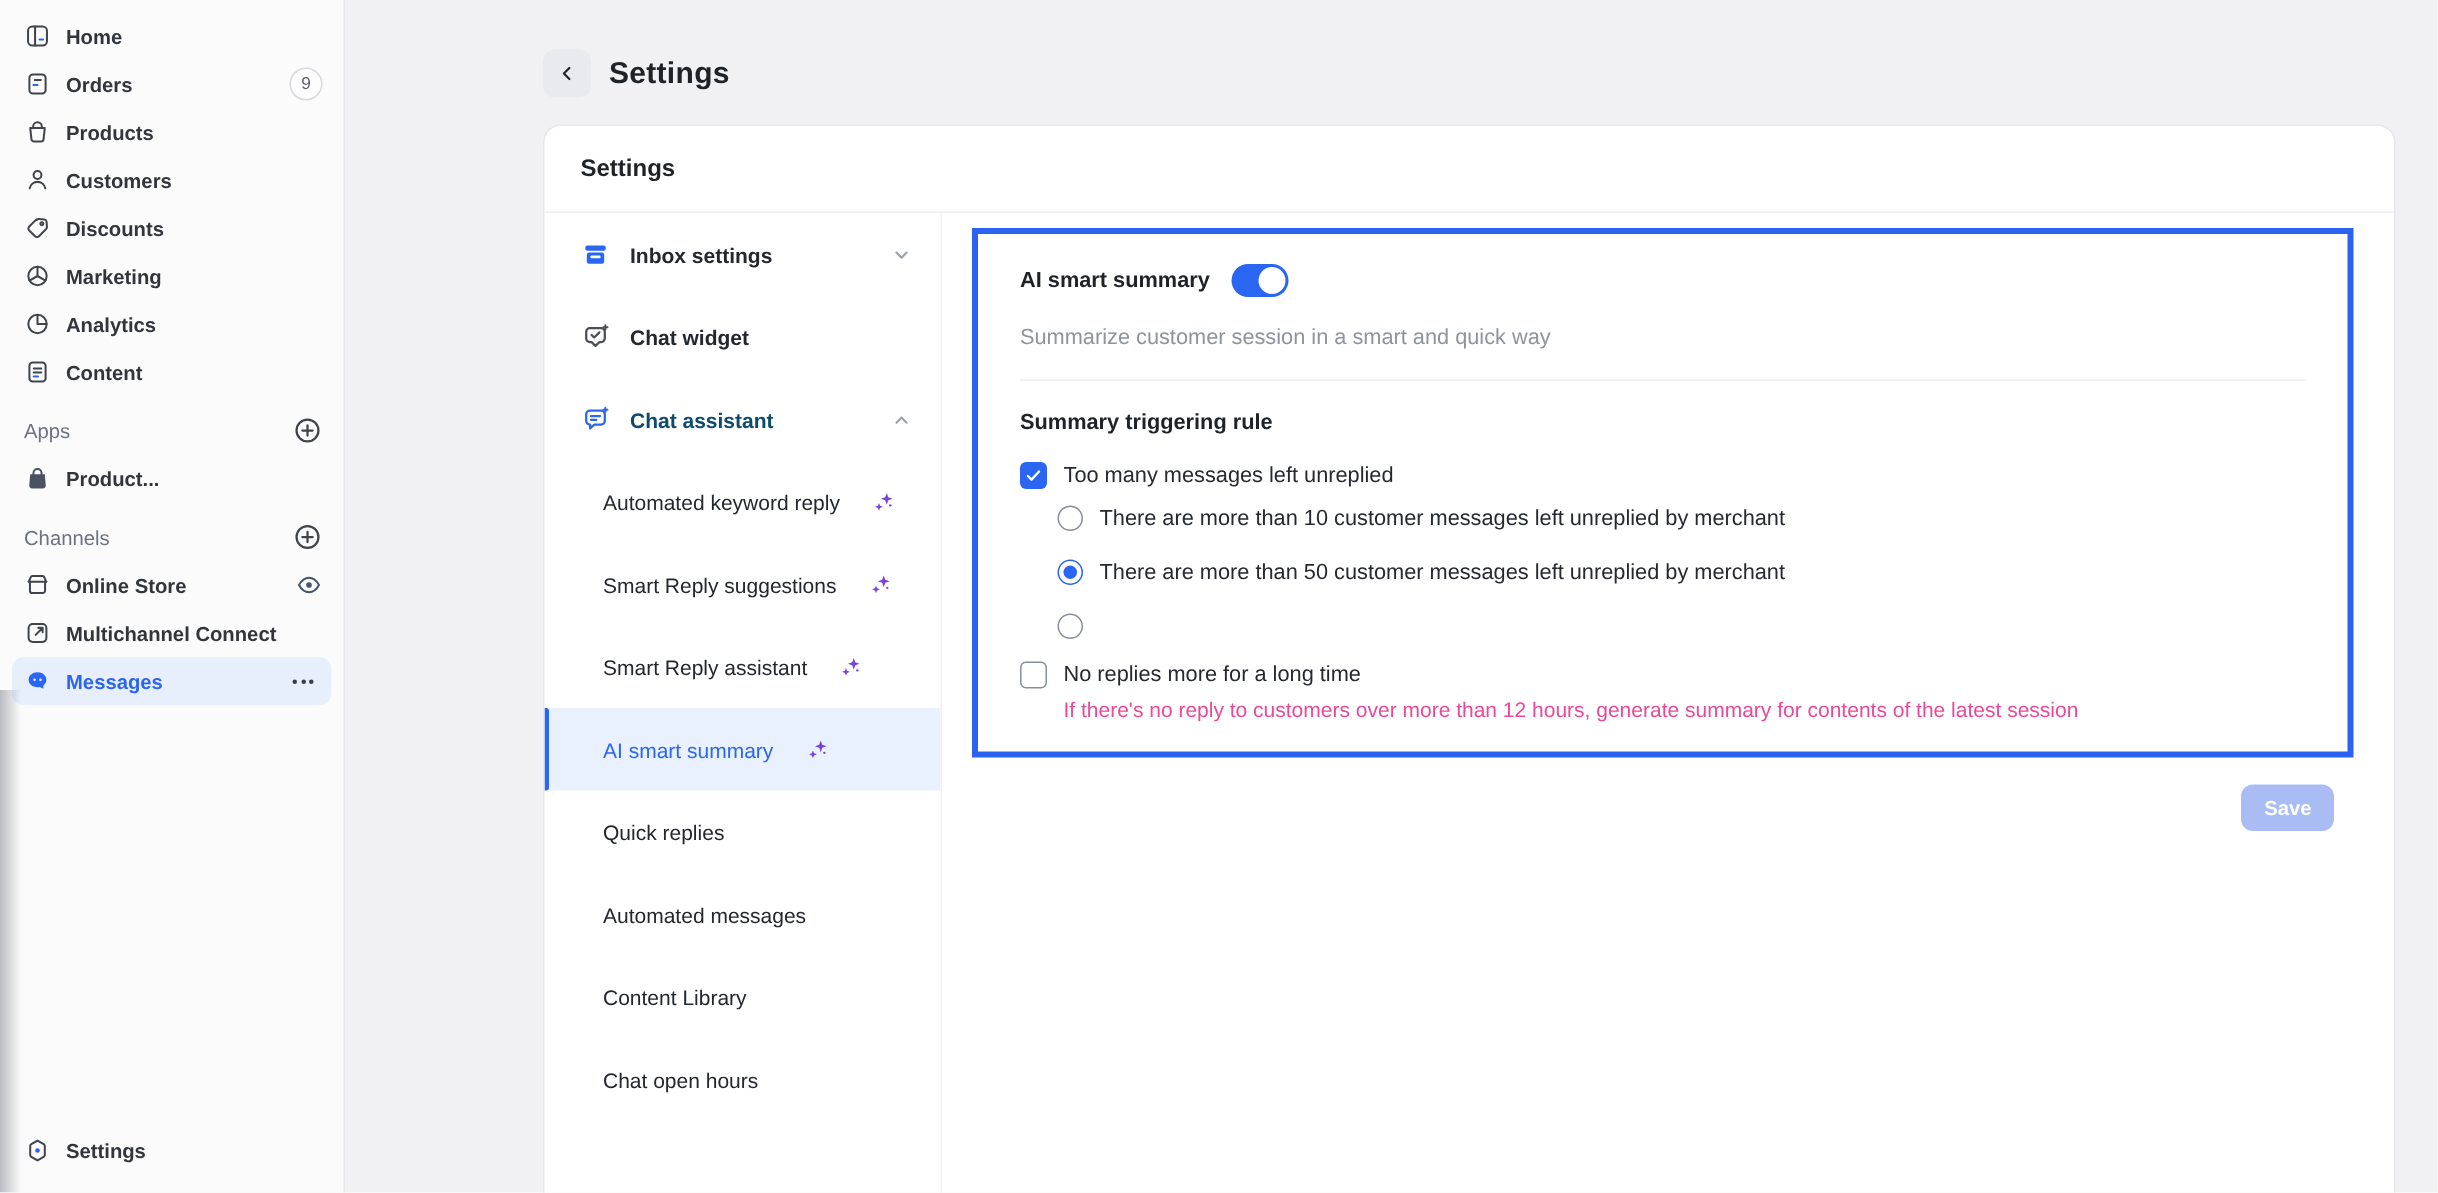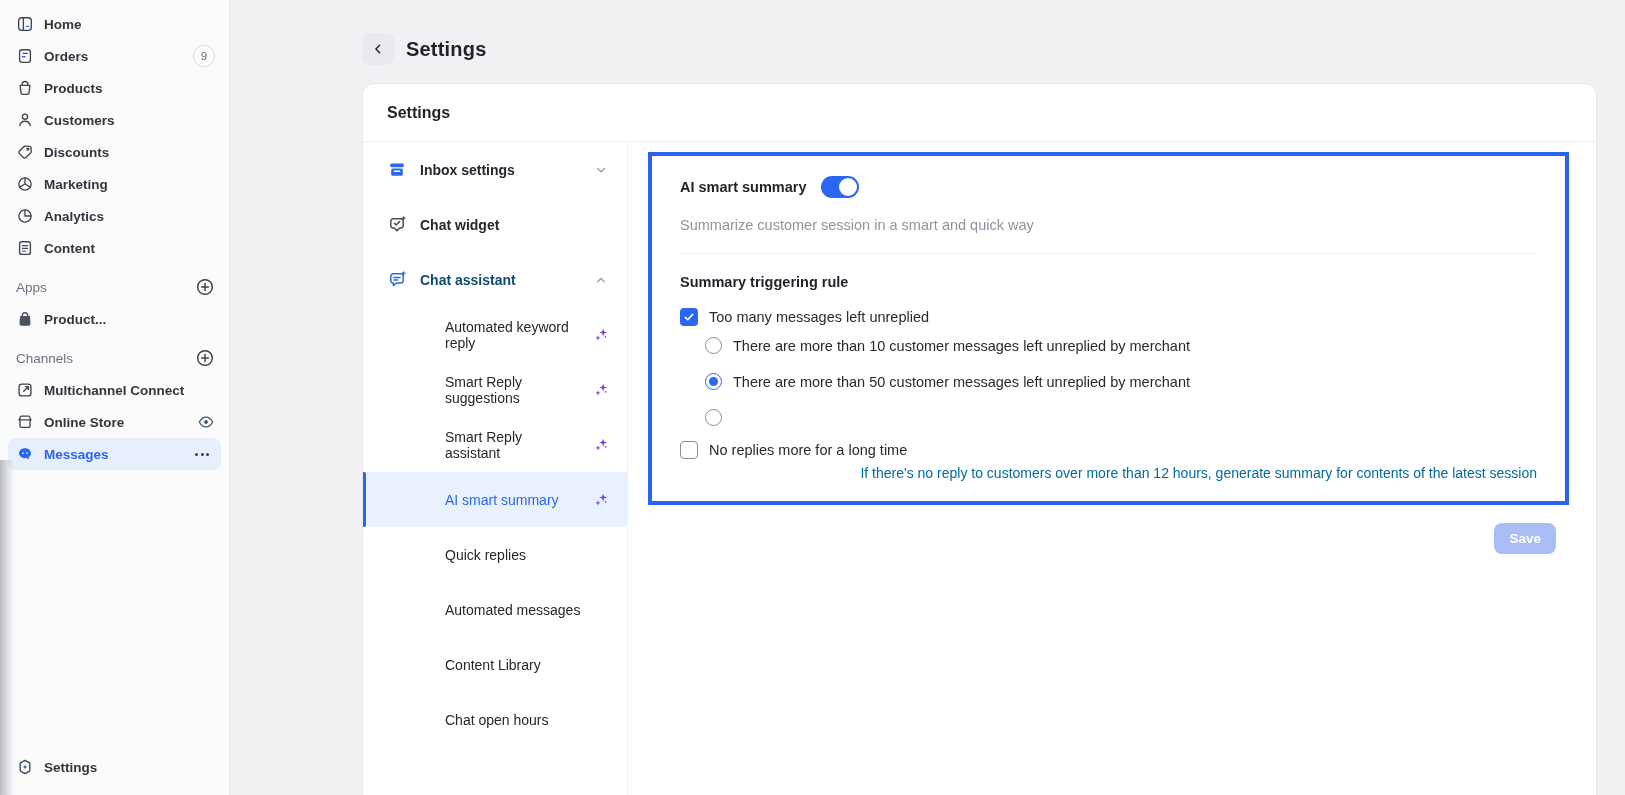--- a/index.html
+++ b/index.html
@@ -68,21 +68,21 @@
 
   
   .subnav { flex:0 0 265px; width:265px; border-right:1px solid #f0f1f4; }
   .nrow {
     position:relative; display:flex; align-items:center; height:55px;
     padding:0 18px 0 24px; gap:13px; font-size:14px; color:#23272e; cursor:pointer;
   }
   .nrow .nicon { width:20px; height:20px; flex:0 0 20px; color:#4a4f57; }
   .nrow .chev { margin-left:auto; width:16px; height:16px; color:#9aa2ad; }
   .nrow.group { font-weight:700; }
-  .nrow.item { padding-left:82px; font-weight:400;justify-content:space-between; }
+  .nrow.item { padding-left:39px; font-weight:400; }
   .nrow.active { color:#0c4a6e; }
   .nrow.active .nicon { color:#2b66f2; }
   .nrow.sel { background:#e9f1fe; color:#2b66f2; }
   .nrow.sel::before {
     content:""; position:absolute; left:0; top:0; bottom:0; width:3px;
     background:#2b66f2; border-radius:0 2px 2px 0;
   }
   .spark { width:15px; height:15px; flex:0 0 15px; margin-left:9px; color:#7b3fe4; }
 
   
@@ -107,21 +107,21 @@
   .radio-group { margin:11px 0 15px 25px; display:flex; flex-direction:column; gap:19px; }
   .radio-row { display:flex; align-items:center; gap:11px; cursor:pointer; }
   .radio {
     width:17px; height:17px; flex:0 0 17px; border-radius:50%;
     border:1.5px solid #878e99; background:#fff;
     display:flex; align-items:center; justify-content:center;
   }
   .radio.on { border-color:#2b66f2; }
   .radio.on .dot { width:9px; height:9px; border-radius:50%; background:#2b66f2; }
   .radio-label { font-size:14.5px; color:#262a30; }
-  .check-desc { margin:6px 0 0 29px; font-size:14px; color:#0369a1;text-align:right; }
+  .check-desc { margin:6px 0 0 29px; font-size:14px; color:#ec4899; }
   .save-row { display:flex; justify-content:flex-end; margin-top:18px; padding-right:13px; }
   .save-btn {
     background:#a9bdf4; color:#fff; border:none; border-radius:8px;
     font-family:inherit; font-size:13.5px; font-weight:700; padding:8px 15px; cursor:default;
   }
 </style>
 </head>
 <body>
 
 <svg width="0" height="0" style="position:absolute" aria-hidden="true">
@@ -294,32 +294,32 @@
       </div>
 
       <div class="sheader">
         <span>Channels</span>
         <svg class="plus">
             <use href="#i-plus"></use>
           </svg>
       </div>
       <div class="srow">
         <svg class="ic">
-            <use href="#i-multi"></use>
-          </svg>
-        <span class="slabel">Multichannel Connect</span>
-      </div>
-      <div class="srow">
-        <svg class="ic">
             <use href="#i-store"></use>
           </svg>
         <span class="slabel">Online Store</span>
         <svg class="trail-eye">
             <use href="#i-eye"></use>
           </svg>
+      </div>
+      <div class="srow">
+        <svg class="ic">
+            <use href="#i-multi"></use>
+          </svg>
+        <span class="slabel">Multichannel Connect</span>
       </div>
       <div class="srow sel">
         <svg class="ic">
             <use href="#i-msg"></use>
           </svg>
         <span class="slabel">Messages</span>
         <span class="dots">
             <i></i>
             <i></i>
             <i></i>

